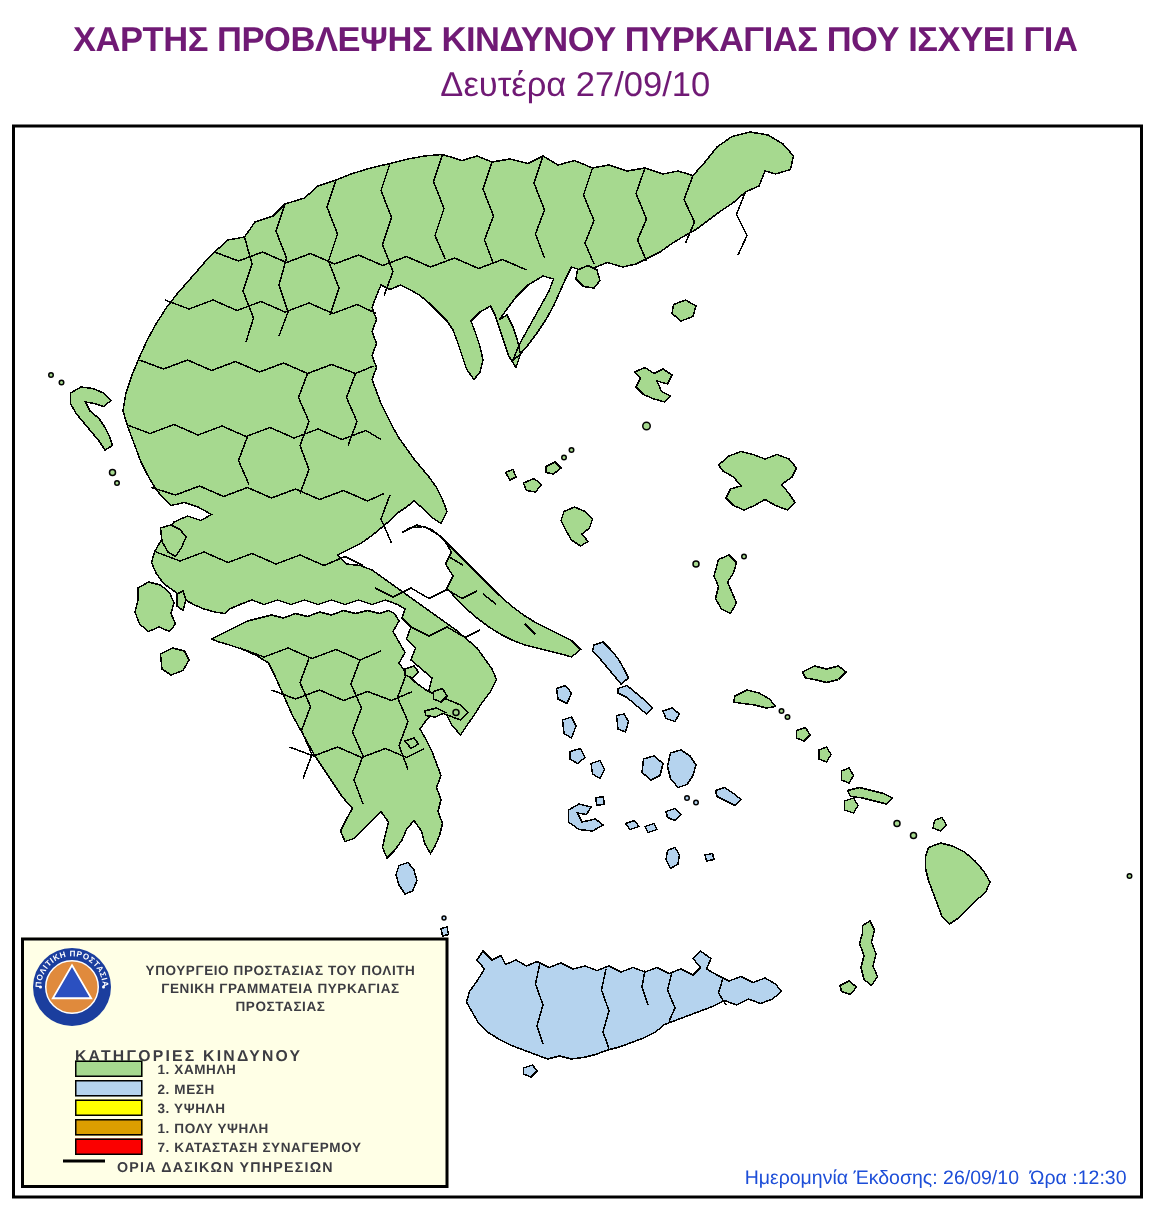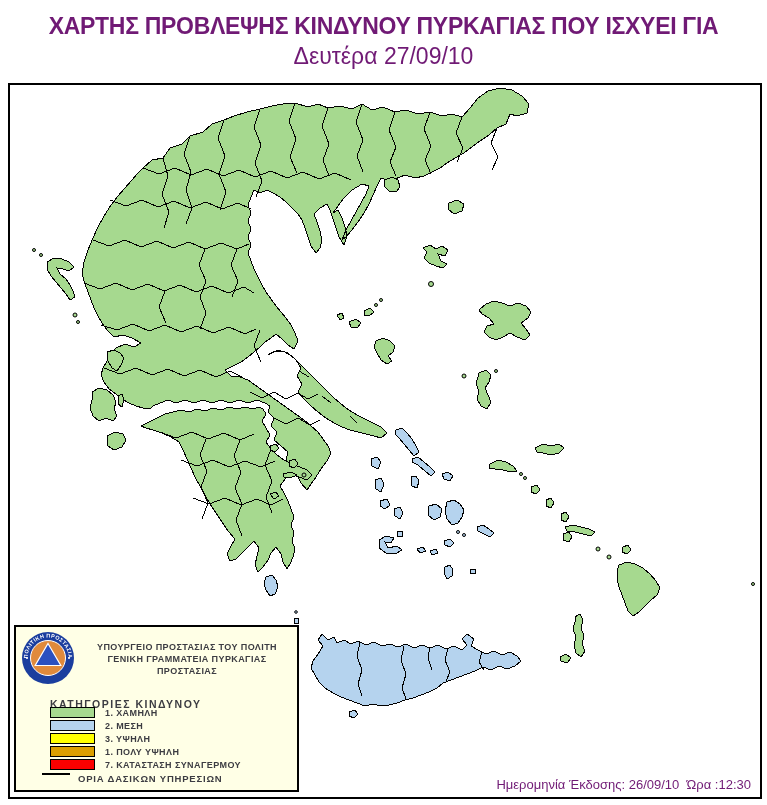--- a/index.html
+++ b/index.html
@@ -20,21 +20,21 @@
   .agency{position:absolute;left:62px;top:14px;width:218px;text-align:center;
           font-size:9px;font-weight:bold;line-height:1.35;letter-spacing:0.4px;}
   .cat-title{position:absolute;left:34px;top:60px;font-size:10.5px;font-weight:bold;letter-spacing:1.5px;margin-top:11px;}
   .cat-rows{position:absolute;left:34px;top:79px;}
   .cat-row{display:flex;align-items:center;height:13px;}
   .swatch{width:43px;height:9px;border:1px solid #000;margin-right:10px;flex:none;}
   .cat-label{font-size:9px;font-weight:bold;letter-spacing:0.4px;white-space:nowrap;}
   .boundary-row{position:absolute;left:26px;top:146px;display:flex;align-items:flex-start;height:14px;}
   .boundary-line{width:28px;height:0;border-top:2px solid #000;margin-right:8px;}
   .boundary-label{font-size:9.5px;font-weight:bold;letter-spacing:0.8px;}
-  .issue-stamp{position:absolute;right:16px;top:777px;font-size:13px;color:#701a75;white-space:pre;}
+  .issue-stamp{position:absolute;right:16px;top:777px;font-size:13px;color:#1d4ed8;white-space:pre;}
 </style>
 </head>
 <body>
 
 <div class="title-block">
   <div class="title-line1">ΧΑΡΤΗΣ ΠΡΟΒΛΕΨΗΣ ΚΙΝΔΥΝΟΥ ΠΥΡΚΑΓΙΑΣ ΠΟΥ ΙΣΧΥΕΙ ΓΙΑ</div>
   <div class="title-line2">Δευτέρα 27/09/10</div>
 </div>
 
 <svg id="map-svg" width="767" height="805" viewBox="0 0 767 805" xmlns="http://www.w3.org/2000/svg">

